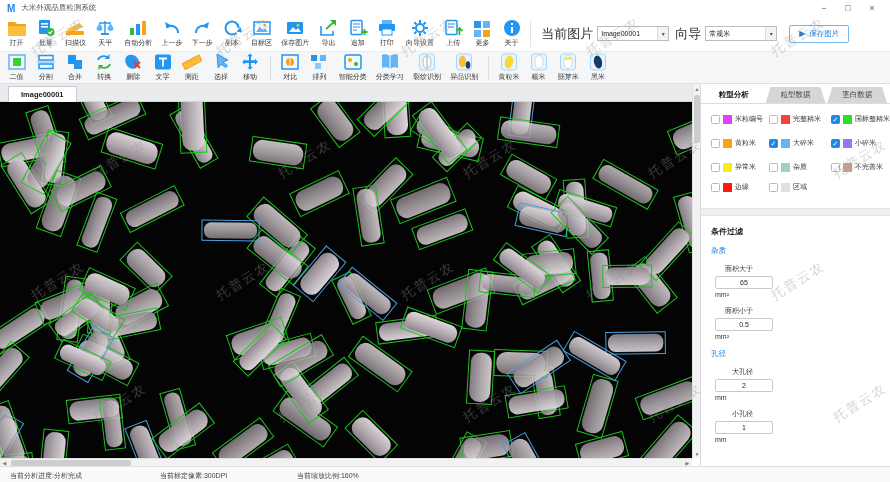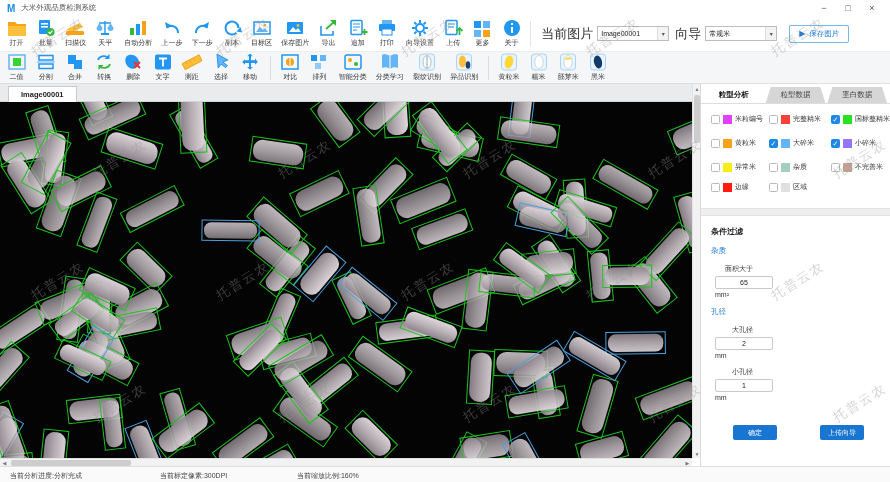--- a/index.html
+++ b/index.html
@@ -1000,20 +1000,25 @@
     </div>
   <div class="band"></div>
   <div class="sec-title">条件过滤</div>
   <div class="plink">杂质</div>
   <div id="imp-rows">
       <div class="f-row">
         <span class="f-label">面积大于</span>
         <input class="f-input" value="65" style="">
         <span class="f-unit">mm²</span>
       </div>
+      <div class="f-row">
+        <span class="f-label">面积小于</span>
+        <input class="f-input" value="0.5" style="">
+        <span class="f-unit">mm²</span>
+      </div>
     </div>
   <div class="plink">孔径</div>
   <div id="ap-rows">
       <div class="f-row">
         <span class="f-label">大孔径</span>
         <input class="f-input" value="2" style="">
         <span class="f-unit">mm</span>
       </div>
       <div class="f-row">
         <span class="f-label">小孔径</span>

